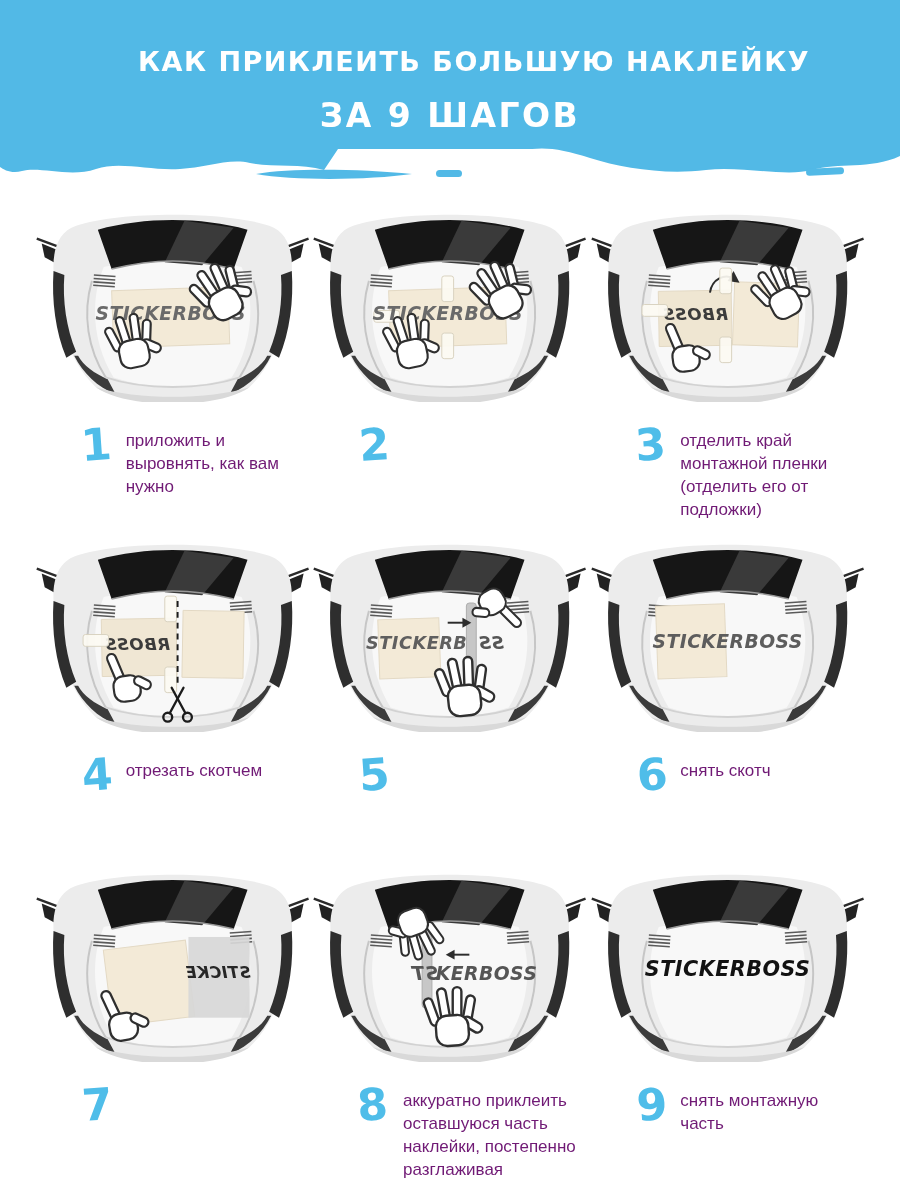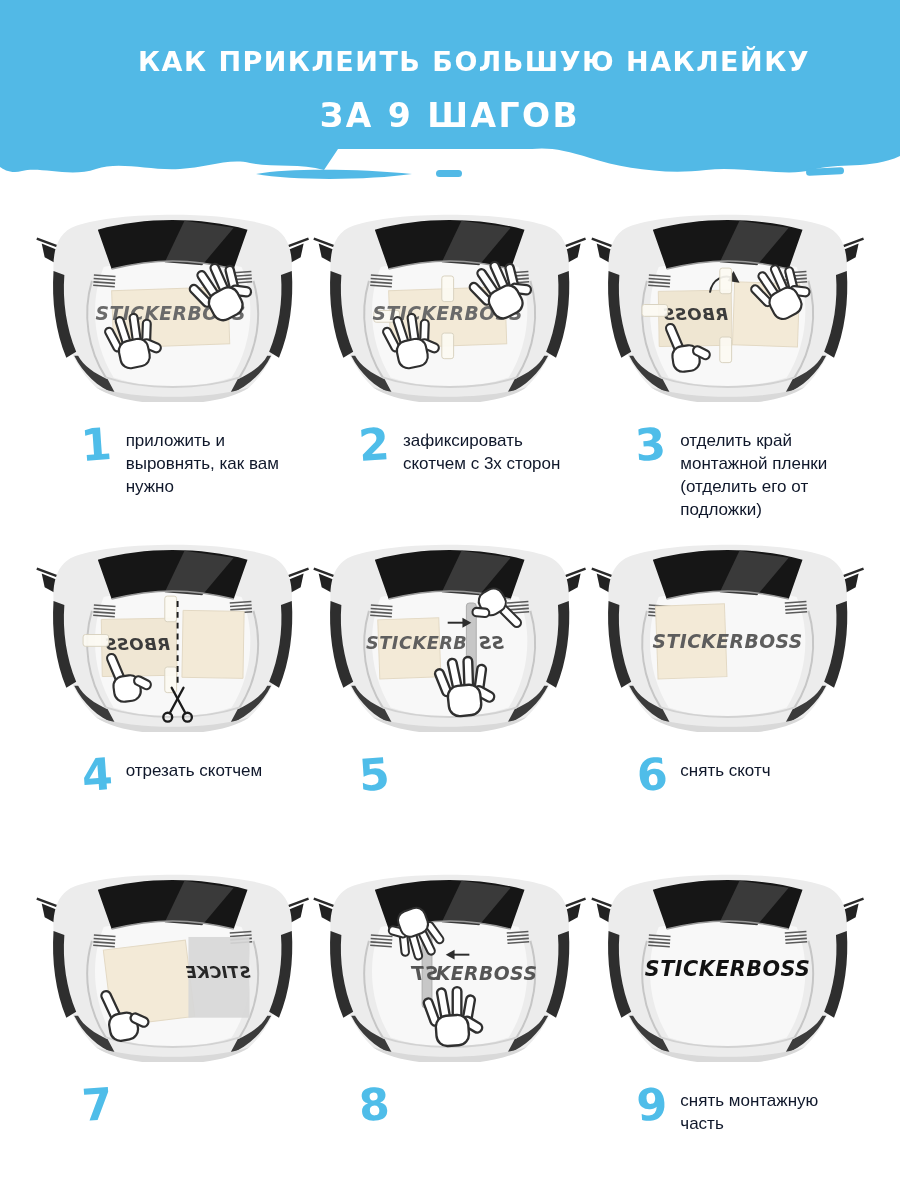--- a/index.html
+++ b/index.html
@@ -18,21 +18,21 @@
   .grid{display:grid;grid-template-columns:repeat(3,1fr);padding:0 34px;margin-top:14px;}
   .cell{height:330px;display:flex;flex-direction:column;margin:0;}
   .car{height:192px;}
   .car svg{width:100%;height:100%;display:block;}
   .step{display:flex;gap:13px;margin-top:22px;padding-left:48px;}
   .num{
     color:#4fbde9;font-family:"DejaVu Sans",sans-serif;font-weight:800;
     font-size:44px;line-height:0.95;transform:rotate(-4deg);flex:0 0 auto;
     text-shadow:1px 1px 0 rgba(255,255,255,.6);
   }
-  .label{font-size:17px;color:#0f172a;line-height:1.36;max-width:188px;margin:5px 0 0;}
+  .label{font-size:17px;color:#701a75;line-height:1.36;max-width:188px;margin:5px 0 0;}
 </style>
 </head>
 <body>
 
 <header class="banner">
   <svg viewBox="0 0 900 196" preserveAspectRatio="none">
     <path class="blue" d="M0,0 H900 V156 C870,170 838,162 812,170 C786,177 742,166 706,170
       C664,175 622,168 590,158 C566,150 548,147 532,149 L338,149 L324,170
       C300,163 272,168 250,163 C228,158 205,168 180,169 C150,171 120,161 96,169
       C70,178 40,166 22,171 C12,174 4,170 0,167 Z" fill="#52b9e6"></path>
@@ -158,21 +158,20 @@
             <rect x="-9" y="-30" width="8" height="30" rx="4" transform="rotate(-6)"></rect>
             <rect x="1" y="-30" width="8" height="30" rx="4" transform="rotate(4)"></rect>
             <rect x="10" y="-25" width="8" height="25" rx="4" transform="rotate(14)"></rect>
             <rect x="11" y="-2" width="9" height="20" rx="4.5" transform="rotate(-55 15 4)"></rect>
             <rect x="-15" y="-4" width="30" height="28" rx="10"></rect>
           </g>
         </svg>
       </div>
     <figcaption class="step">
       <div class="num" style="color: rgb(79, 189, 233);">2</div>
-      <p class="label">зафиксировать скотчем с 3х сторон</p>
     </figcaption>
   </figure>
   <figure class="cell">
     <div class="car">
         <svg viewBox="0 0 272 195" preserveAspectRatio="xMidYMid meet">
           <g>
             <polygon points="3,34 27,44 24,58 6,48" fill="#222222"></polygon>
             <line x1="-2" y1="29" x2="30" y2="41" stroke="#2a2a2a" stroke-width="2.5"></line>
             <polygon points="269,34 245,44 248,58 266,48" fill="#222222"></polygon>
             <line x1="274" y1="29" x2="242" y2="41" stroke="#2a2a2a" stroke-width="2.5"></line>
@@ -497,20 +496,21 @@
             <rect x="-9" y="-30" width="8" height="30" rx="4" transform="rotate(-6)"></rect>
             <rect x="1" y="-30" width="8" height="30" rx="4" transform="rotate(4)"></rect>
             <rect x="10" y="-25" width="8" height="25" rx="4" transform="rotate(14)"></rect>
             <rect x="11" y="-2" width="9" height="20" rx="4.5" transform="rotate(-55 15 4)"></rect>
             <rect x="-15" y="-4" width="30" height="28" rx="10"></rect>
           </g>
         </svg>
       </div>
     <figcaption class="step">
       <div class="num" style="color: rgb(79, 189, 233);">8</div>
+      <p class="label">аккуратно приклеить оставшуюся часть наклейки, постепенно разглаживая</p>
     </figcaption>
   </figure>
   <figure class="cell">
     <div class="car">
         <svg viewBox="0 0 272 195" preserveAspectRatio="xMidYMid meet">
           <g>
             <polygon points="3,34 27,44 24,58 6,48" fill="#222222"></polygon>
             <line x1="-2" y1="29" x2="30" y2="41" stroke="#2a2a2a" stroke-width="2.5"></line>
             <polygon points="269,34 245,44 248,58 266,48" fill="#222222"></polygon>
             <line x1="274" y1="29" x2="242" y2="41" stroke="#2a2a2a" stroke-width="2.5"></line>

